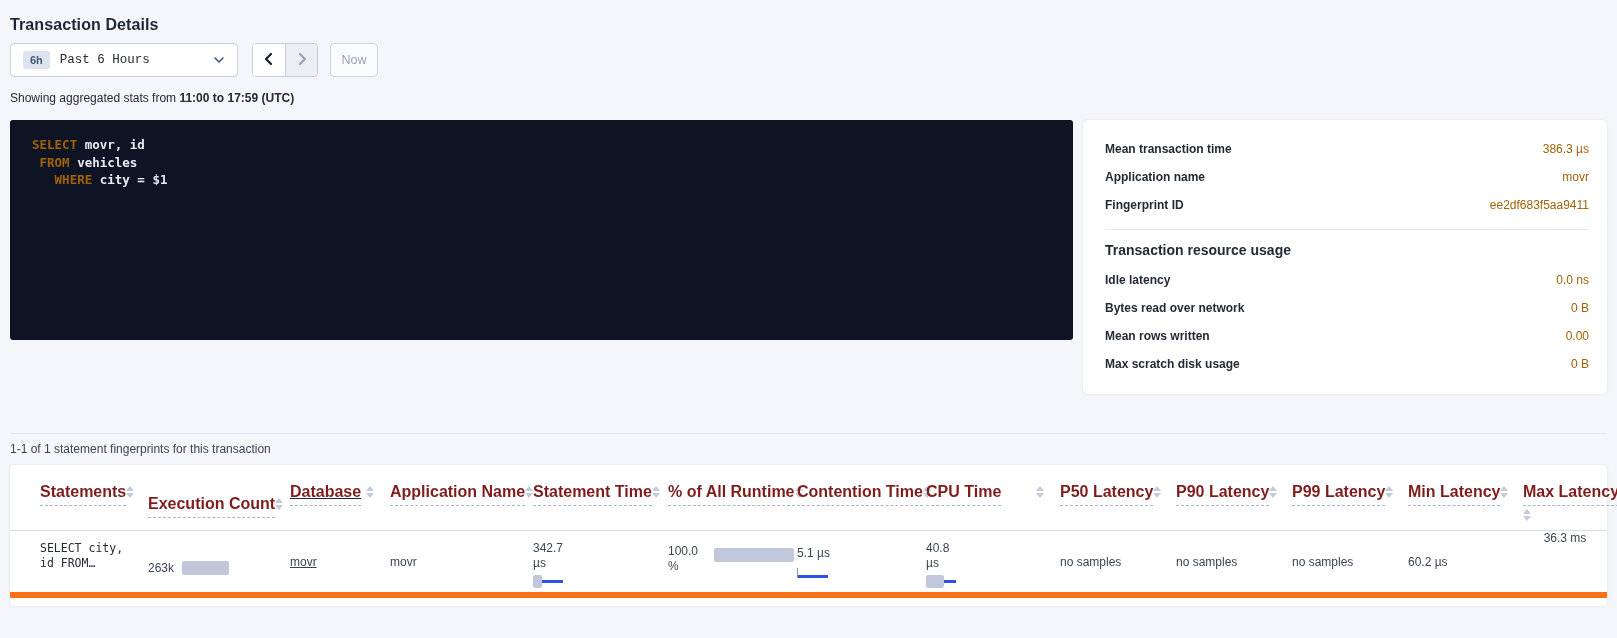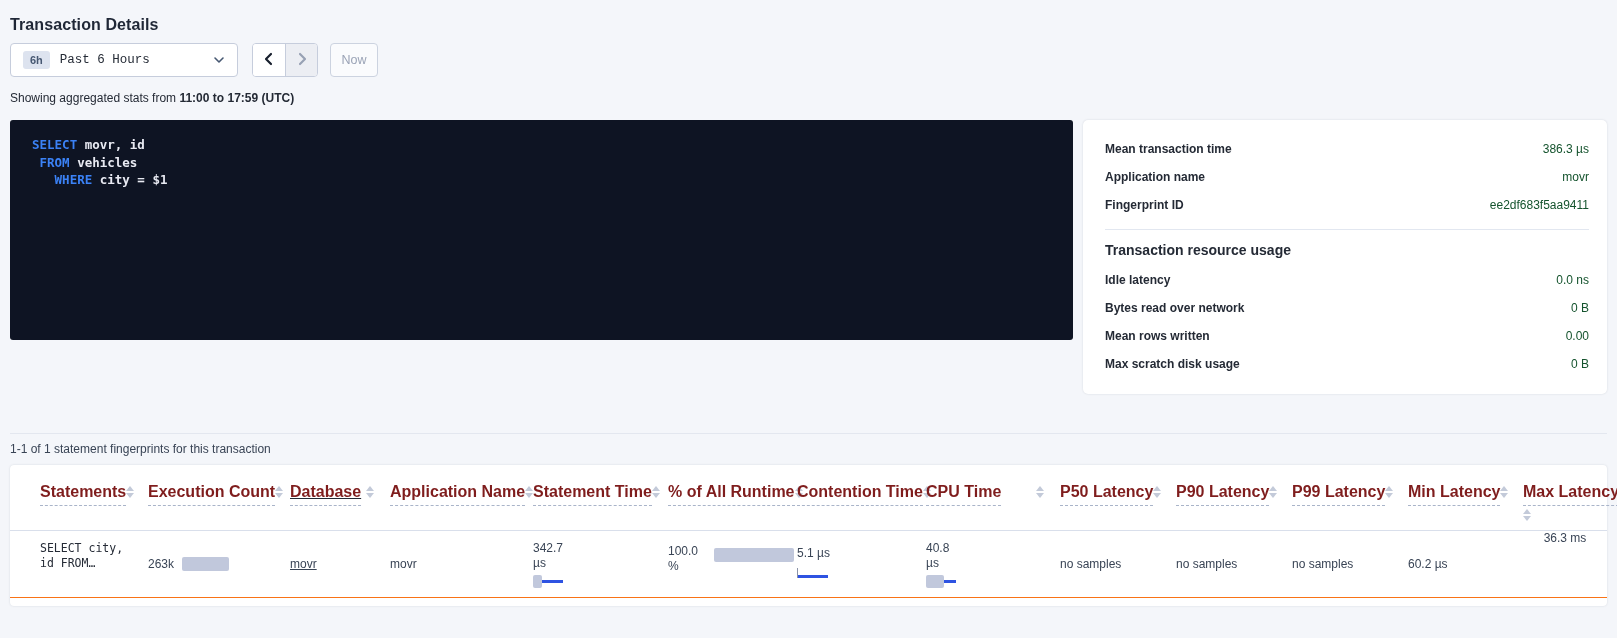--- a/index.html
+++ b/index.html
@@ -50,30 +50,30 @@
   .content-row { display: flex; align-items: flex-start; gap: 10px; margin-top: 15px; }
 
   .sql-box {
     width: 1063px; height: 220px; flex: none;
     background: #0e1423; border-radius: 3px;
     padding: 16px 22px;
     font-family: "DejaVu Sans Mono", monospace;
     font-size: 12.5px; line-height: 17.5px; font-weight: 700;
     color: #e8eaf2; white-space: pre;
   }
-  .sql-kw { color: #3b82f6; }
+  .sql-kw { color: #a16207; }
 
   .summary-card {
     flex: 1; background: #fff; border-radius: 5px;
     box-shadow: 0 0 2px rgba(60,70,90,.18);
     padding: 15px 18px 16px 22px;
   }
   .kv-row { display: flex; justify-content: space-between; align-items: baseline; padding: 7px 0; }
   .kv-label { font-size: 12px; font-weight: 700; color: #242a35; }
-  .kv-value { font-size: 12px; color: #14532d; text-align: right; }
+  .kv-value { font-size: 12px; color: #a16207; text-align: right; }
   .card-divider { border: none; border-top: 1px solid #e2e7f0; margin: 10px 0 12px 0; }
   .card-section-title { font-size: 14px; font-weight: 700; color: #242a35; margin: 4px 0 8px 0; }
 
   
   .section-divider { border: none; border-top: 1px solid #e3e7ef; margin-top: 39px; }
   .count-note { margin-top: 8px; font-size: 12px; color: #394455; }
 
   .table-card {
     margin-top: 9px; background: #fff; border-radius: 4px;
     box-shadow: 0 0 2px rgba(60,70,90,.18);
@@ -86,26 +86,26 @@
     padding-right: 16px;
   }
   .th-label {
     font-size: 16px; font-weight: 700; color: #7f1d1d;
     border-bottom: 1px dashed #a9b4c9; padding-bottom: 4px; white-space: nowrap;
   }
   .sort { display: inline-flex; flex-direction: column; gap: 2px; margin-top: 3px; cursor: pointer; }
   .sort .tri-up { width: 0; height: 0; border-left: 4px solid transparent; border-right: 4px solid transparent; border-bottom: 5px solid #c3cad9; }
   .sort .tri-down { width: 0; height: 0; border-left: 4px solid transparent; border-right: 4px solid transparent; border-top: 5px solid #c3cad9; }
 
-  .c1 { width: 108px; } .c2 { width: 142px; } .c3 { width: 100px; text-decoration: underline; } .c4 { width: 143px; }
+  .c1 { width: 108px; } .c2 { width: 142px; margin-top: 12px; } .c3 { width: 100px; text-decoration: underline; } .c4 { width: 143px; }
   .c5 { width: 135px; } .c6 { width: 129px; } .c7 { width: 129px; } .c8 { width: 134px; }
   .c9 { width: 116px; } .c10 { width: 116px; } .c11 { width: 116px; } .c12 { width: 115px; }
   .c13 { width: 84px; flex-direction: column; }
 
-  .trow { height: 67px; border-bottom: 1px solid #f97316; font-size: 12px; color: #394455; justify-content: space-between; }
+  .trow { height: 67px; border-bottom: 6px solid #f97316; font-size: 12px; color: #394455; justify-content: space-between; }
   .td { padding-top: 10px; }
   .stmt-text {
     font-family: "DejaVu Sans Mono", monospace; font-size: 11.5px; line-height: 15px;
     color: #242a35; white-space: pre; cursor: pointer;
   }
   .td-exec { display: flex; align-items: center; gap: 8px; padding-top: 0; }
   .td-mid { display: flex; align-items: center; padding-top: 0; }
   .bar-gray { background: #c1c8dc; border-radius: 2px; height: 14px; }
   .exec-bar { width: 47px; }
   .pct-bar { width: 80px; margin-top: 4px; }

